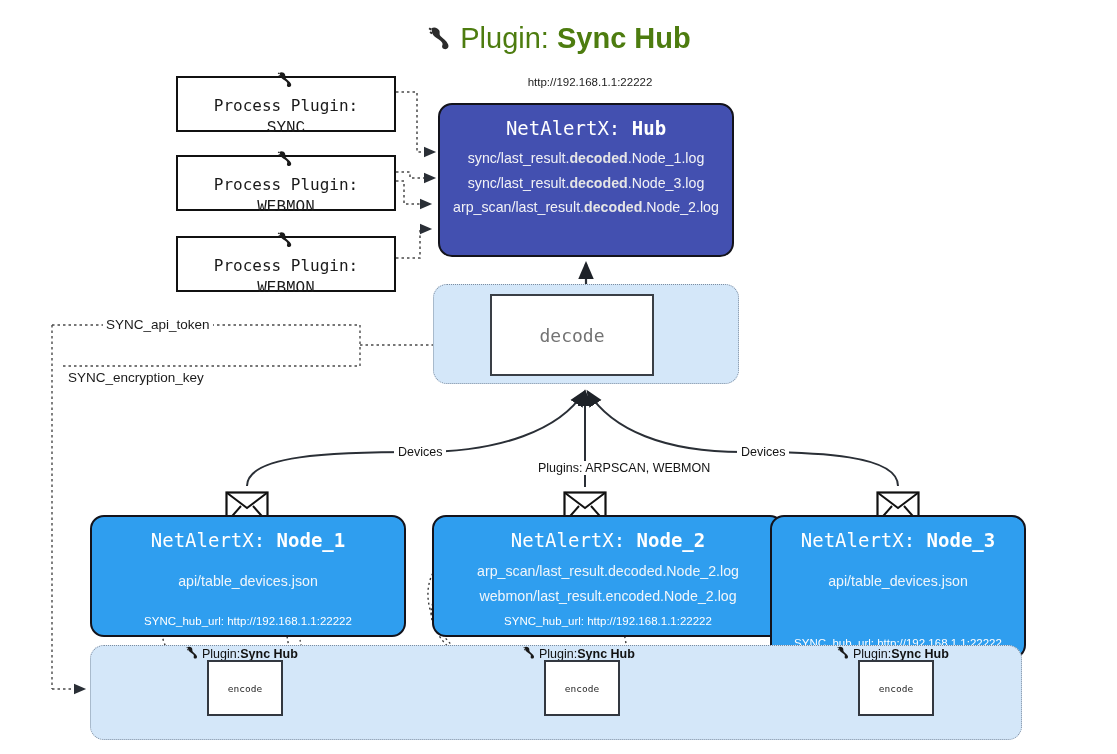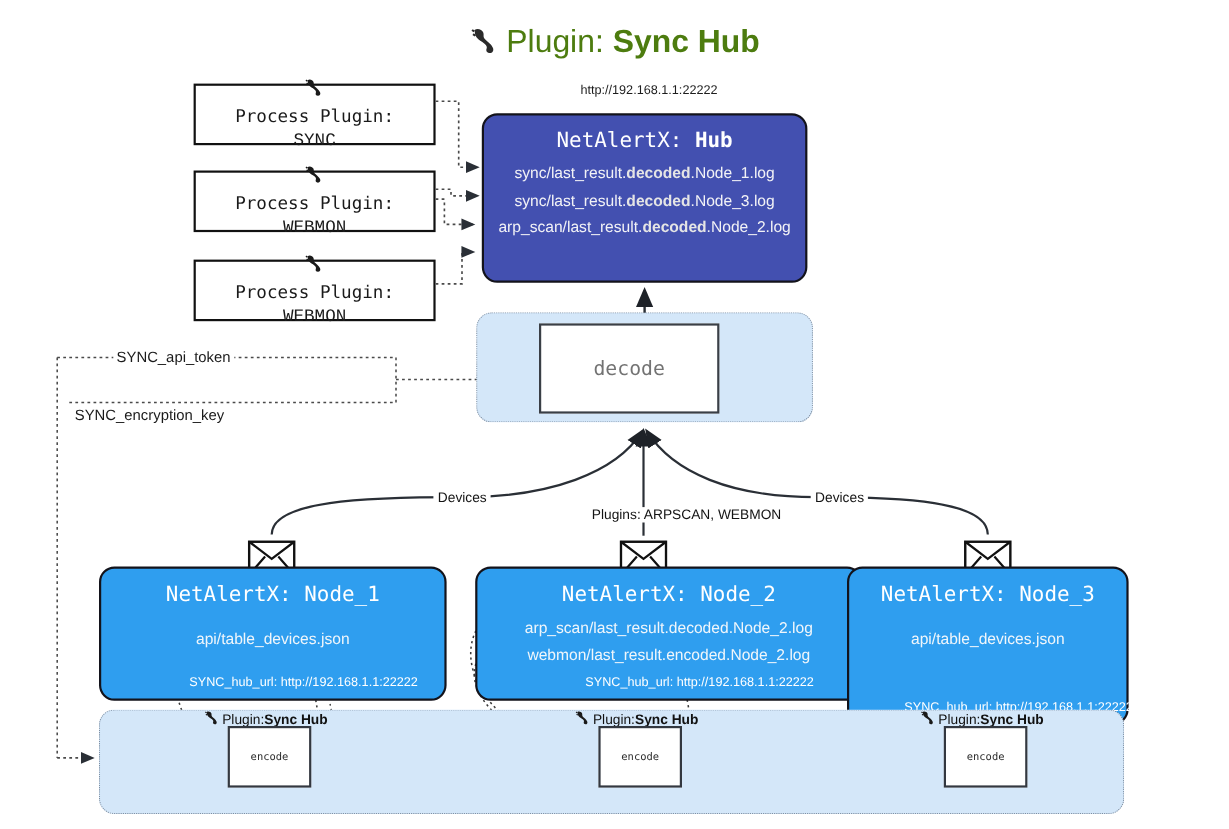--- a/index.html
+++ b/index.html
@@ -109,28 +109,28 @@
     border:2.5px solid #13131b;
     border-radius:14px;
     box-sizing:border-box;
     color:#ffffff;
   }
   .node .n-title{
     font-family:"DejaVu Sans Mono","Liberation Mono",monospace;
     font-size:19px;text-align:center;margin-top:12px;white-space:nowrap;
     color:#ffffff;
   }
-  .node .n-title b{font-weight:normal;}
+  .node .n-title b{font-weight:bold;}
   .node .n-row{
     font-size:14.2px;line-height:25px;text-align:center;white-space:nowrap;
     color:#f0f6fb;
   }
   .node .n-url{
     position:absolute;left:0;bottom:8px;width:100%;
-    text-align:center;font-size:11.5px;color:#ffffff;white-space:nowrap;padding-left:28px;
+    text-align:center;font-size:11.5px;color:#ffffff;white-space:nowrap;
   }
   #node1{left:90px;top:515px;width:316px;height:122px;}
   #node2{left:432px;top:515px;width:352px;height:122px;}
   #node3{left:770px;top:515px;width:256px;height:144px;}
   #node1 .n-rows{margin-top:18px;}
   #node3 .n-rows{margin-top:18px;}
   #node2 .n-rows{margin-top:8px;}
 
   
   .enc-wrap{

